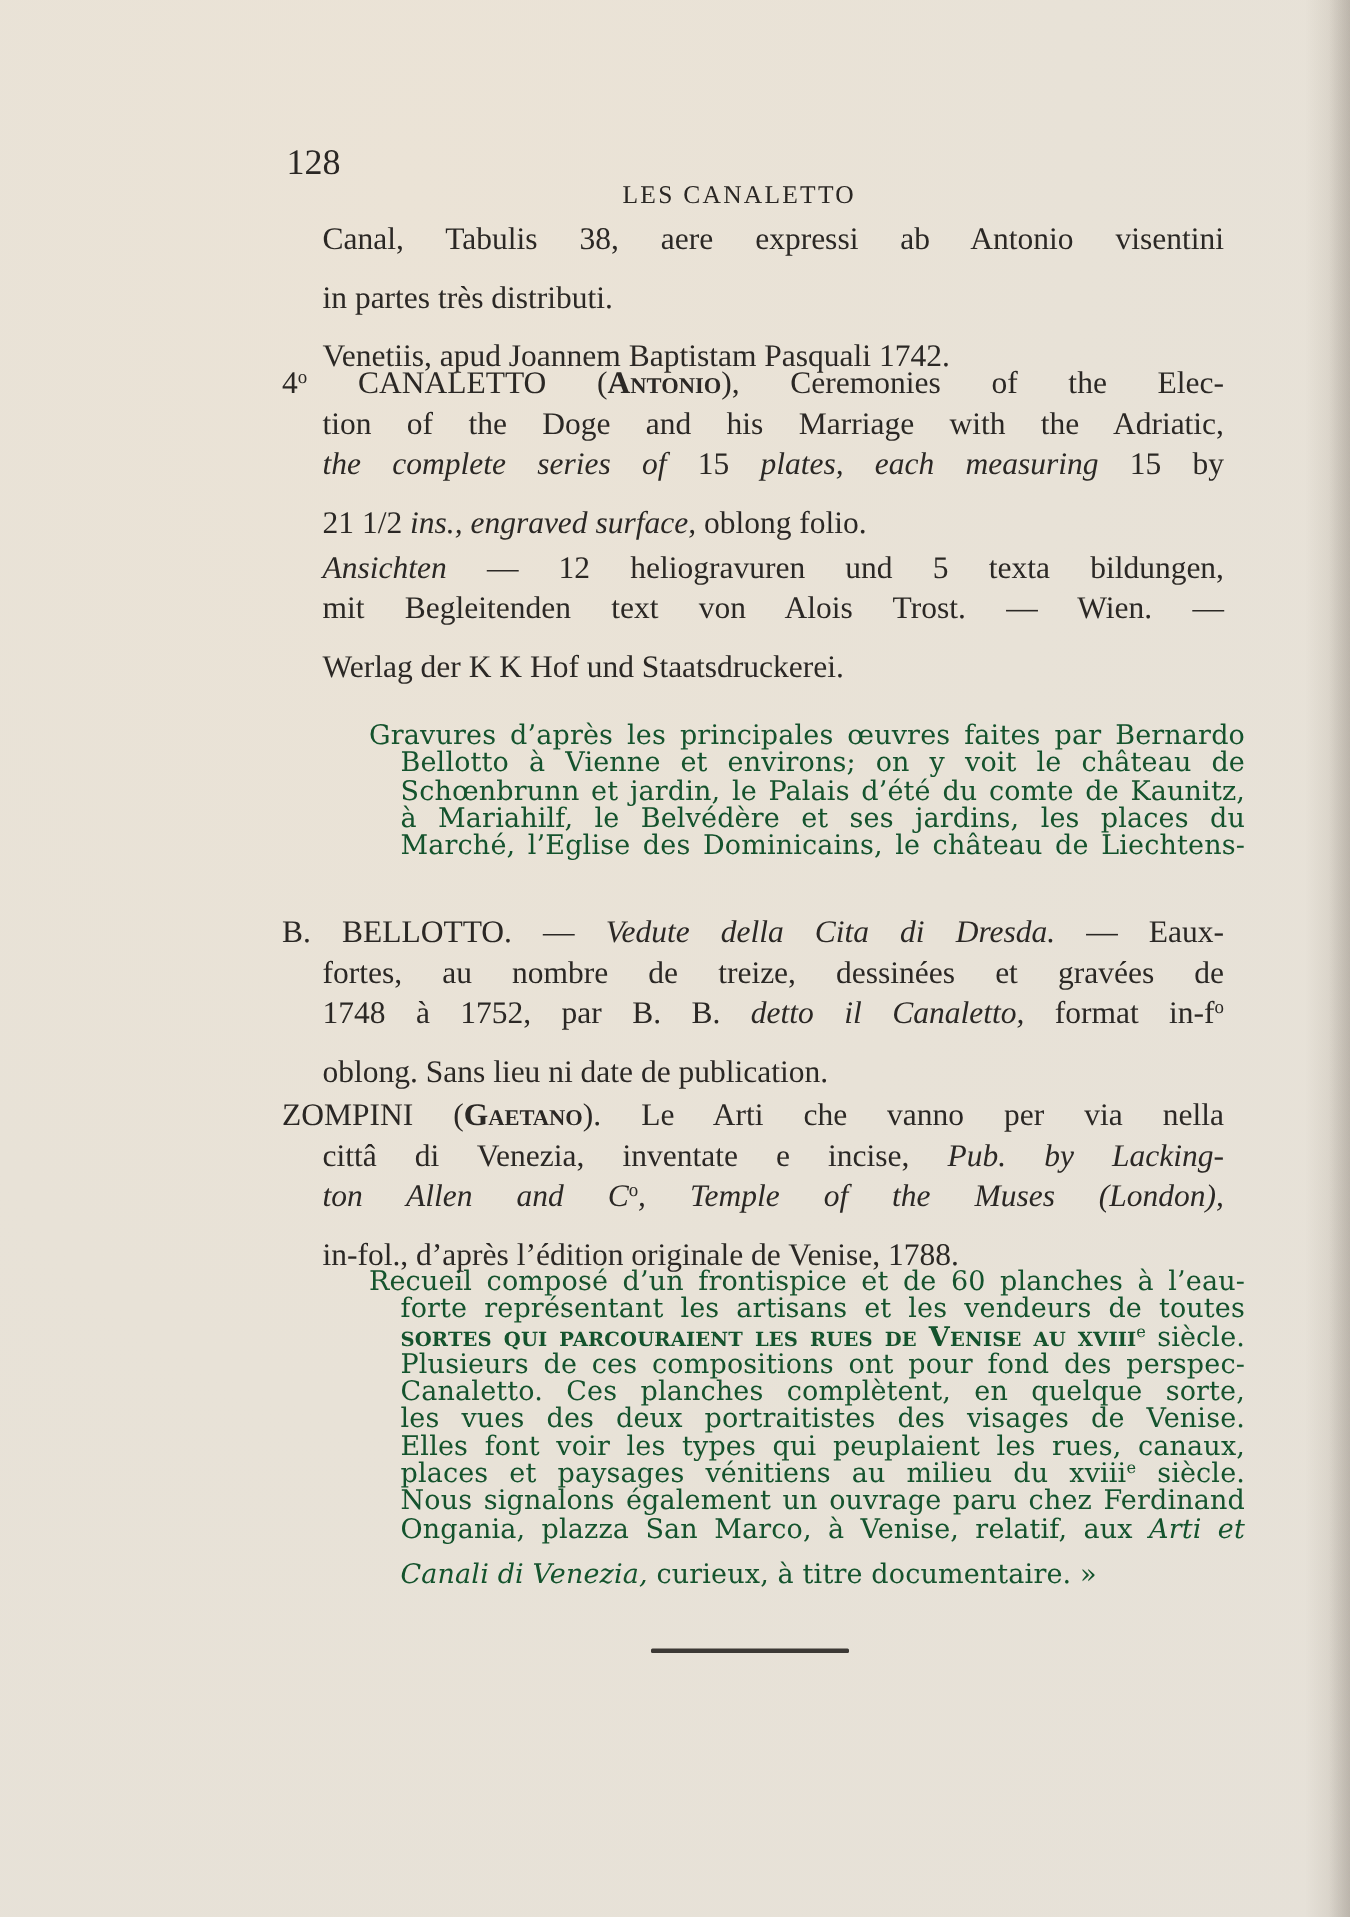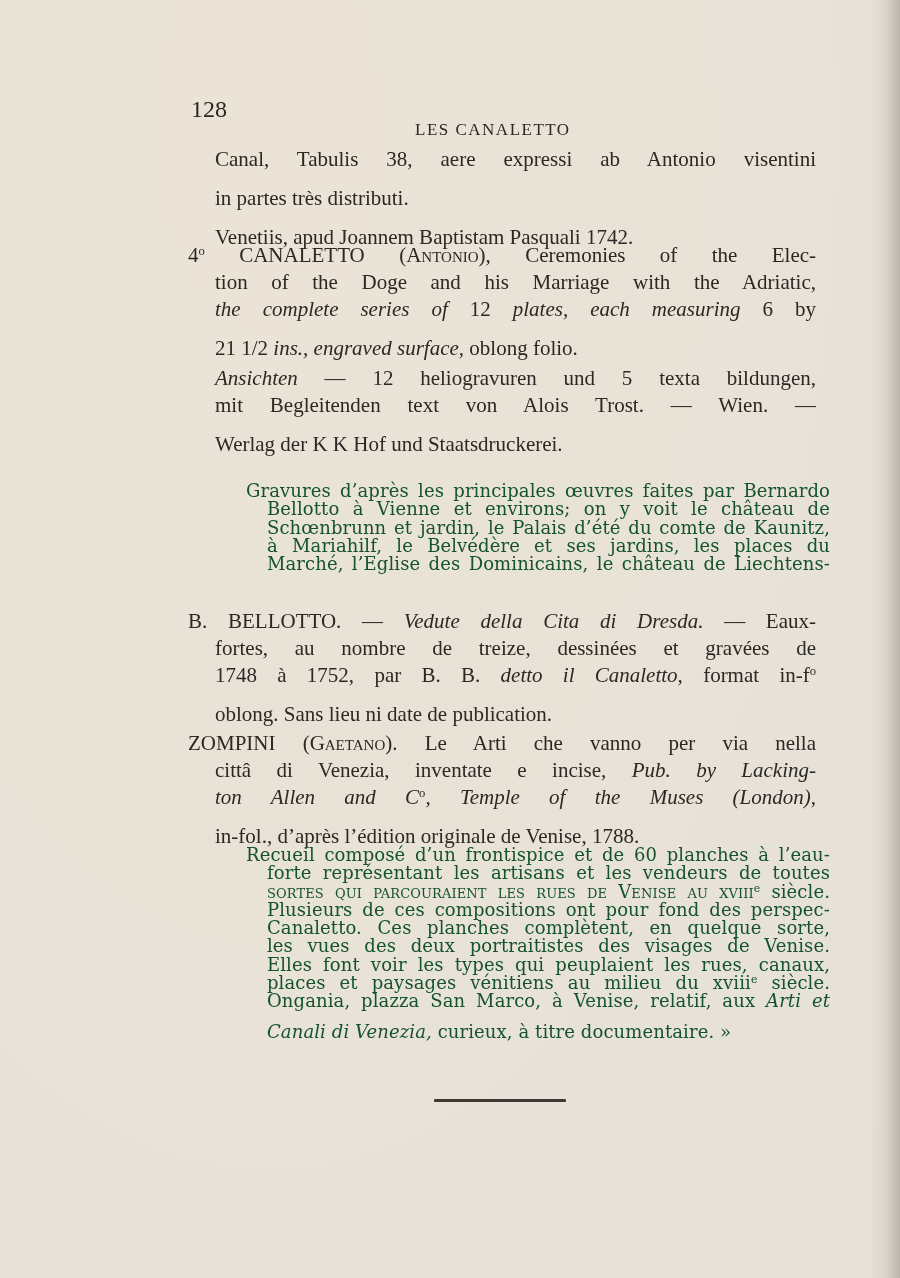--- a/index.html
+++ b/index.html
@@ -32,21 +32,21 @@
   }
   .text {
     position: absolute; left: 188px; width: 628px;
     font-family: "Liberation Serif", serif;
     font-size: 21px; line-height: 27px;
     text-align: justify; color: #2b2825;
   }
   .line { display: block; white-space: nowrap; text-align-last: justify; }
   .line.last { text-align-last: left; margin-top: 12px; }
   .indent { padding-left: 27px; }
-  .sc { font-variant: small-caps; }
+  .sc { font-variant: small-caps; font-weight: bold; }
   .note {
     position: absolute; left: 246px; width: 584px;
     font-family: "DejaVu Serif", serif;
     font-size: 18px; line-height: 18.3px; color: #14532d;
     letter-spacing: 0.1px;
   }
   .note .line.cont { padding-left: 21px; }
   sup { font-size: 0.6em; vertical-align: 0.55em; line-height: 0; }
   .rule {
     position: absolute; left: 434px; top: 1099px; width: 132px; height: 3px;
@@ -64,21 +64,21 @@
 
 <div class="text" style="top:146px;">
   <span class="line indent">Canal, Tabulis 38, aere expressi ab Antonio visentini</span>
   <span class="line indent last">in partes très distributi.</span>
   <span class="line indent last">Venetiis, apud Joannem Baptistam Pasquali 1742.</span>
 </div>
 
 <div class="text" style="top:242px;">
   <span class="line"><span>4</span><sup>o</sup> <span>CANALETTO</span> (<span class="sc">Antonio</span>)<span>, Ceremonies of the Elec-</span></span>
   <span class="line indent">tion of the Doge and his Marriage with the Adriatic,</span>
-  <span class="line indent"><i>the complete series of</i><span> 12 </span><i>plates, each measuring</i><span> 6 by</span></span>
+  <span class="line indent"><i>the complete series of</i><span> 15 </span><i>plates, each measuring</i><span> 15 by</span></span>
   <span class="line indent last"><span>21 1/2 </span><i>ins., engraved surface,</i><span> oblong folio.</span></span>
 </div>
 
 <div class="text" style="top:365px;">
   <span class="line indent"><i>Ansichten</i><span> — 12 heliogravuren und 5 texta bildungen,</span></span>
   <span class="line indent">mit Begleitenden text von Alois Trost. — Wien. —</span>
   <span class="line indent last">Werlag der K K Hof und Staatsdruckerei.</span>
 </div>
 
 <div class="note" style="top:482px;">
@@ -105,17 +105,18 @@
 
 <div class="note" style="top:846px;">
   <span class="line">Recueil composé d’un frontispice et de 60 planches à l’eau-</span>
   <span class="line cont">forte représentant les artisans et les vendeurs de toutes</span>
   <span class="line cont"><span class="sc">sortes qui parcouraient les rues de Venise au xviii</span><sup>e</sup><span> siècle.</span></span>
   <span class="line cont">Plusieurs de ces compositions ont pour fond des perspec-</span>
   <span class="line cont">Canaletto. Ces planches complètent, en quelque sorte,</span>
   <span class="line cont">les vues des deux portraitistes des visages de Venise.</span>
   <span class="line cont">Elles font voir les types qui peuplaient les rues, canaux,</span>
   <span class="line cont"><span>places et paysages vénitiens au milieu du xviii</span><sup>e</sup><span> siècle.</span></span>
+  <span class="line cont">Nous signalons également un ouvrage paru chez Ferdinand</span>
   <span class="line cont"><span>Ongania, plazza San Marco, à Venise, relatif, aux </span><i>Arti et</i></span>
   <span class="line cont last"><i>Canali di Venezia,</i><span> curieux, à titre documentaire. »</span></span>
 </div>
 
 <div class="rule"></div>
 
 </body></html>

